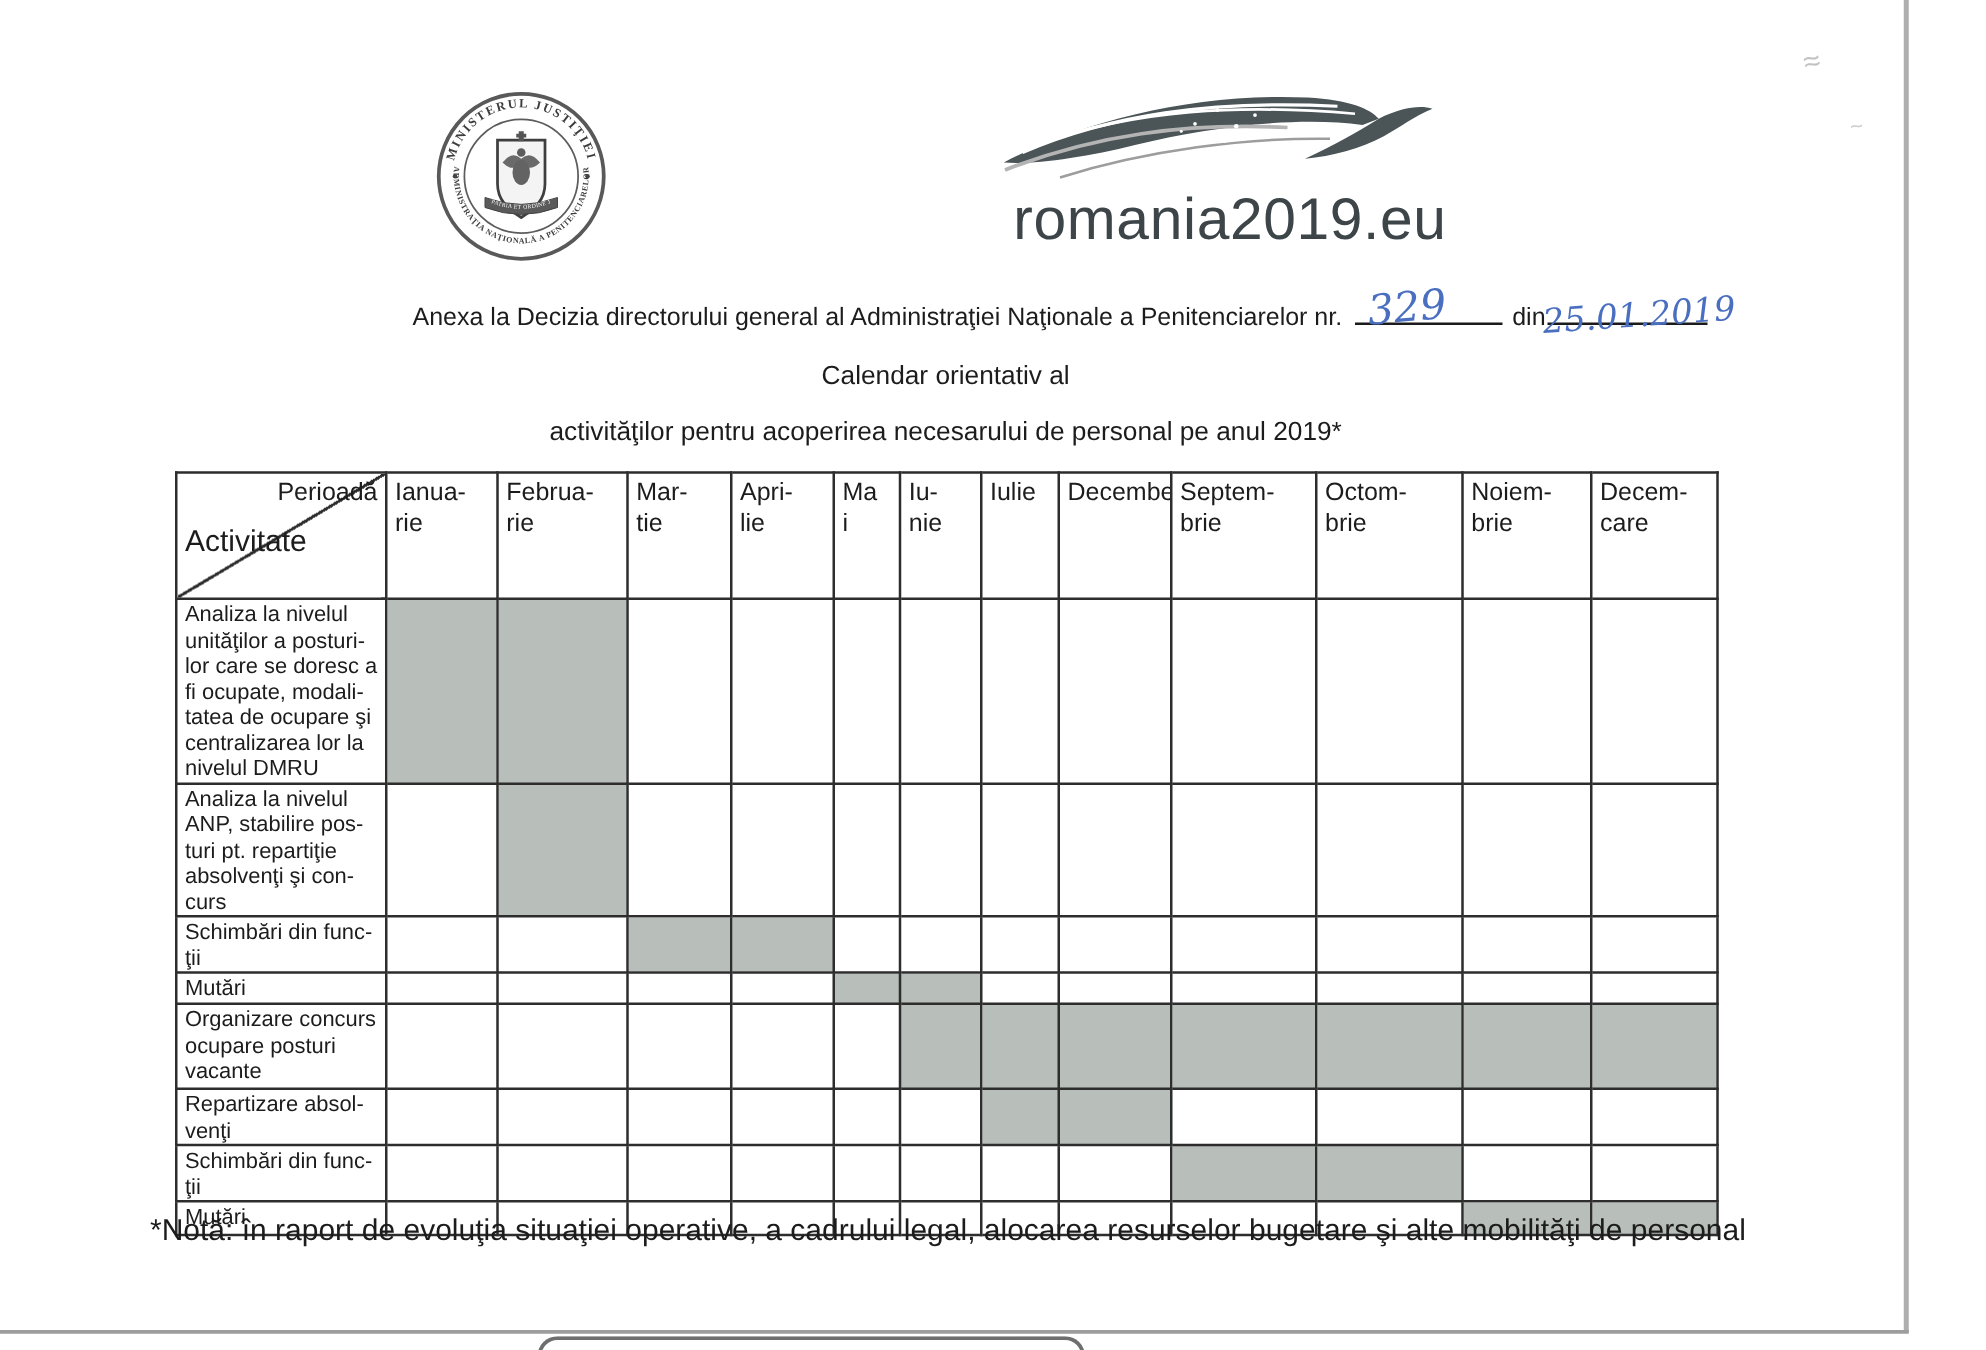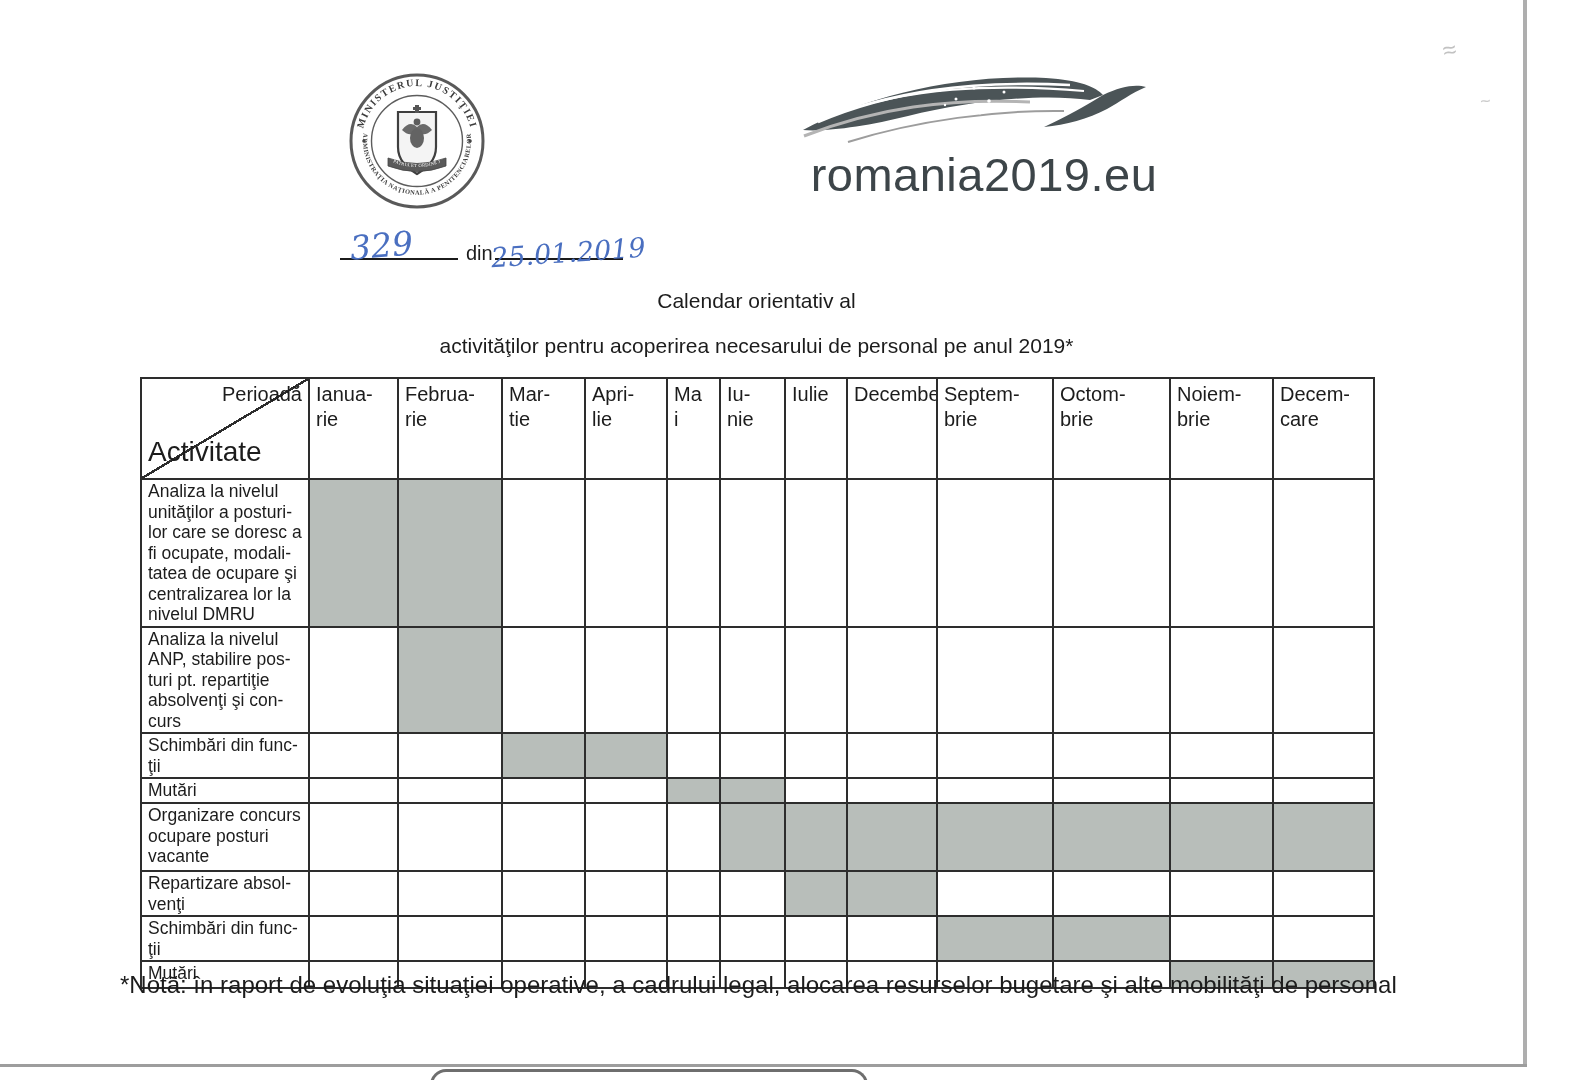--- a/index.html
+++ b/index.html
@@ -25,21 +25,21 @@
   table.cal{position:absolute;left:140px;top:377px;border-collapse:collapse;table-layout:fixed;
         width:1233px;}
   table.cal th,table.cal td{border:2px solid #2d2d2d;vertical-align:top;text-align:left;
         padding:1px 4px 1px 6px;white-space:pre-line;overflow:hidden;}
   table.cal th{font-weight:normal;font-size:20px;line-height:25px;padding-top:3px;}
   table.cal td{font-size:17.5px;line-height:20.5px;}
   td.shaded{background:var(--shade);}
   .corner{position:relative;padding:0 !important;
         background:linear-gradient(to bottom right,rgba(0,0,0,0) 49.3%,#2d2d2d 49.3%,#2d2d2d 50.7%,rgba(0,0,0,0) 50.7%);}
   .corner .tr{position:absolute;top:3px;right:6px;font-size:20px;}
-  .corner .bl{position:absolute;bottom:14px;left:6px;font-size:28px;}
+  .corner .bl{position:absolute;bottom:32px;left:6px;font-size:24px;}
   
   .footnote{position:absolute;left:120px;top:971px;font-size:24px;}
   
   .edge-v{position:absolute;left:1523px;top:0;width:4px;height:1066px;background:#aeaeae;}
   .edge-h{position:absolute;left:0;top:1064px;width:1527px;height:3px;background:#9d9d9d;}
   .pill{position:absolute;left:430px;top:1069px;width:432px;height:26px;background:#fff;
         border:3px solid #6e6e6e;border-bottom:none;border-radius:16px 16px 0 0;}
   .pencil{position:absolute;color:#c2c2c2;font-size:24px;line-height:1;}
   .pencil.m1{left:1443px;top:38px;transform:rotate(-12deg);}
   .pencil.m2{left:1480px;top:92px;transform:rotate(-8deg);font-size:18px;color:#cccccc;}
@@ -93,21 +93,21 @@
       <circle cx="186" cy="30" r="1.6"></circle>
         <circle cx="201" cy="43" r="1.8"></circle>
       <circle cx="216" cy="34" r="1.5"></circle>
         <circle cx="172" cy="53" r="1.5"></circle>
       <circle cx="192" cy="55" r="1.4"></circle>
         <circle cx="157" cy="47" r="1.2"></circle>
     </g>
     <text x="196" y="133" text-anchor="middle" font-size="47" fill="#3d4549" font-family="Liberation Sans,sans-serif" font-weight="500" letter-spacing="0.5">romania2019.eu</text>
   </svg>
 
-  <div class="anexa"><span class="blank"><span class="hand">329</span></span><span>din</span><span class="blank blank2"><span class="hand hand-date">25.01.2019</span></span></div>
+  <div class="anexa"><span>Anexa la Decizia directorului general al Administraţiei Naţionale a Penitenciarelor nr.</span><span class="blank"><span class="hand">329</span></span><span>din</span><span class="blank blank2"><span class="hand hand-date">25.01.2019</span></span></div>
 
   <div class="doc-title">Calendar orientativ al</div>
   <div class="doc-subtitle">activităţilor pentru acoperirea necesarului de personal pe anul 2019*</div>
 
   <table class="cal">
     <colgroup id="cal-cols">
         <col style="width: 168px;">
         <col style="width: 89px;">
         <col style="width: 104px;">
         <col style="width: 83px;">

